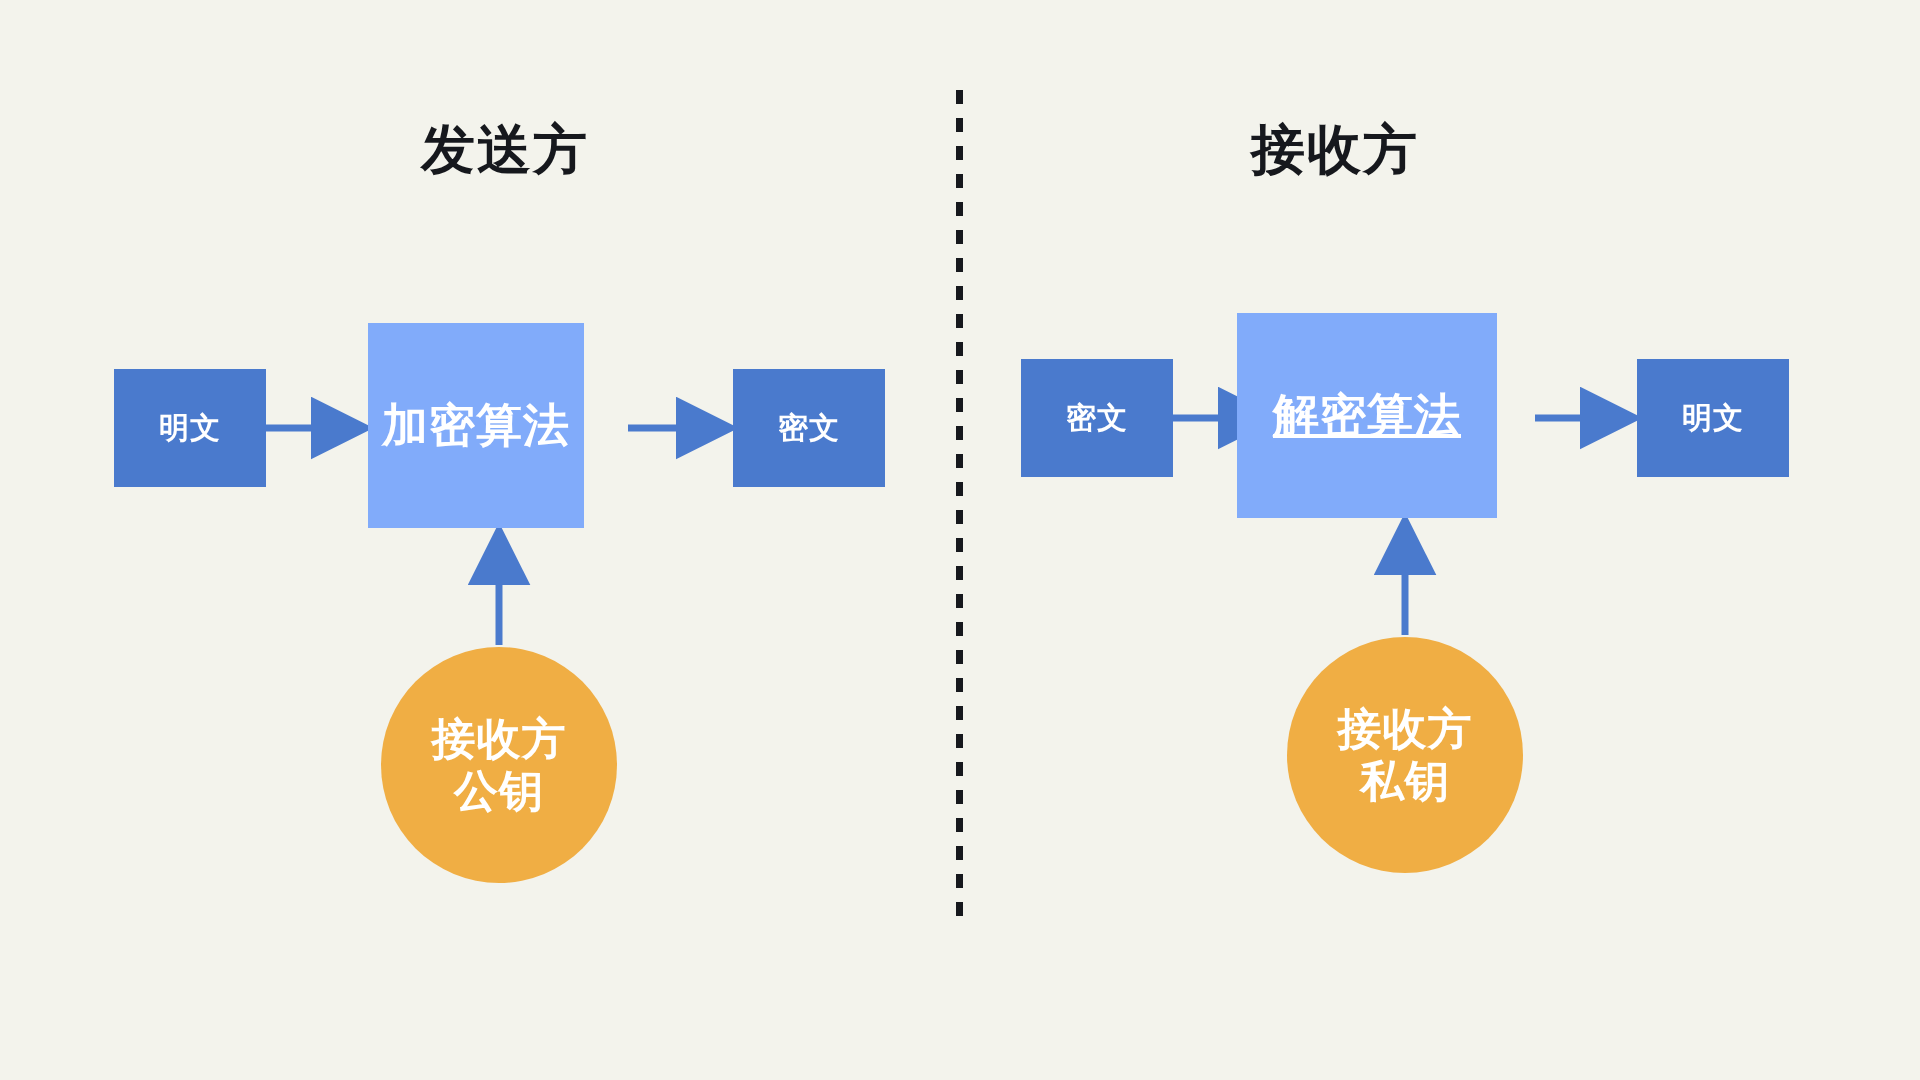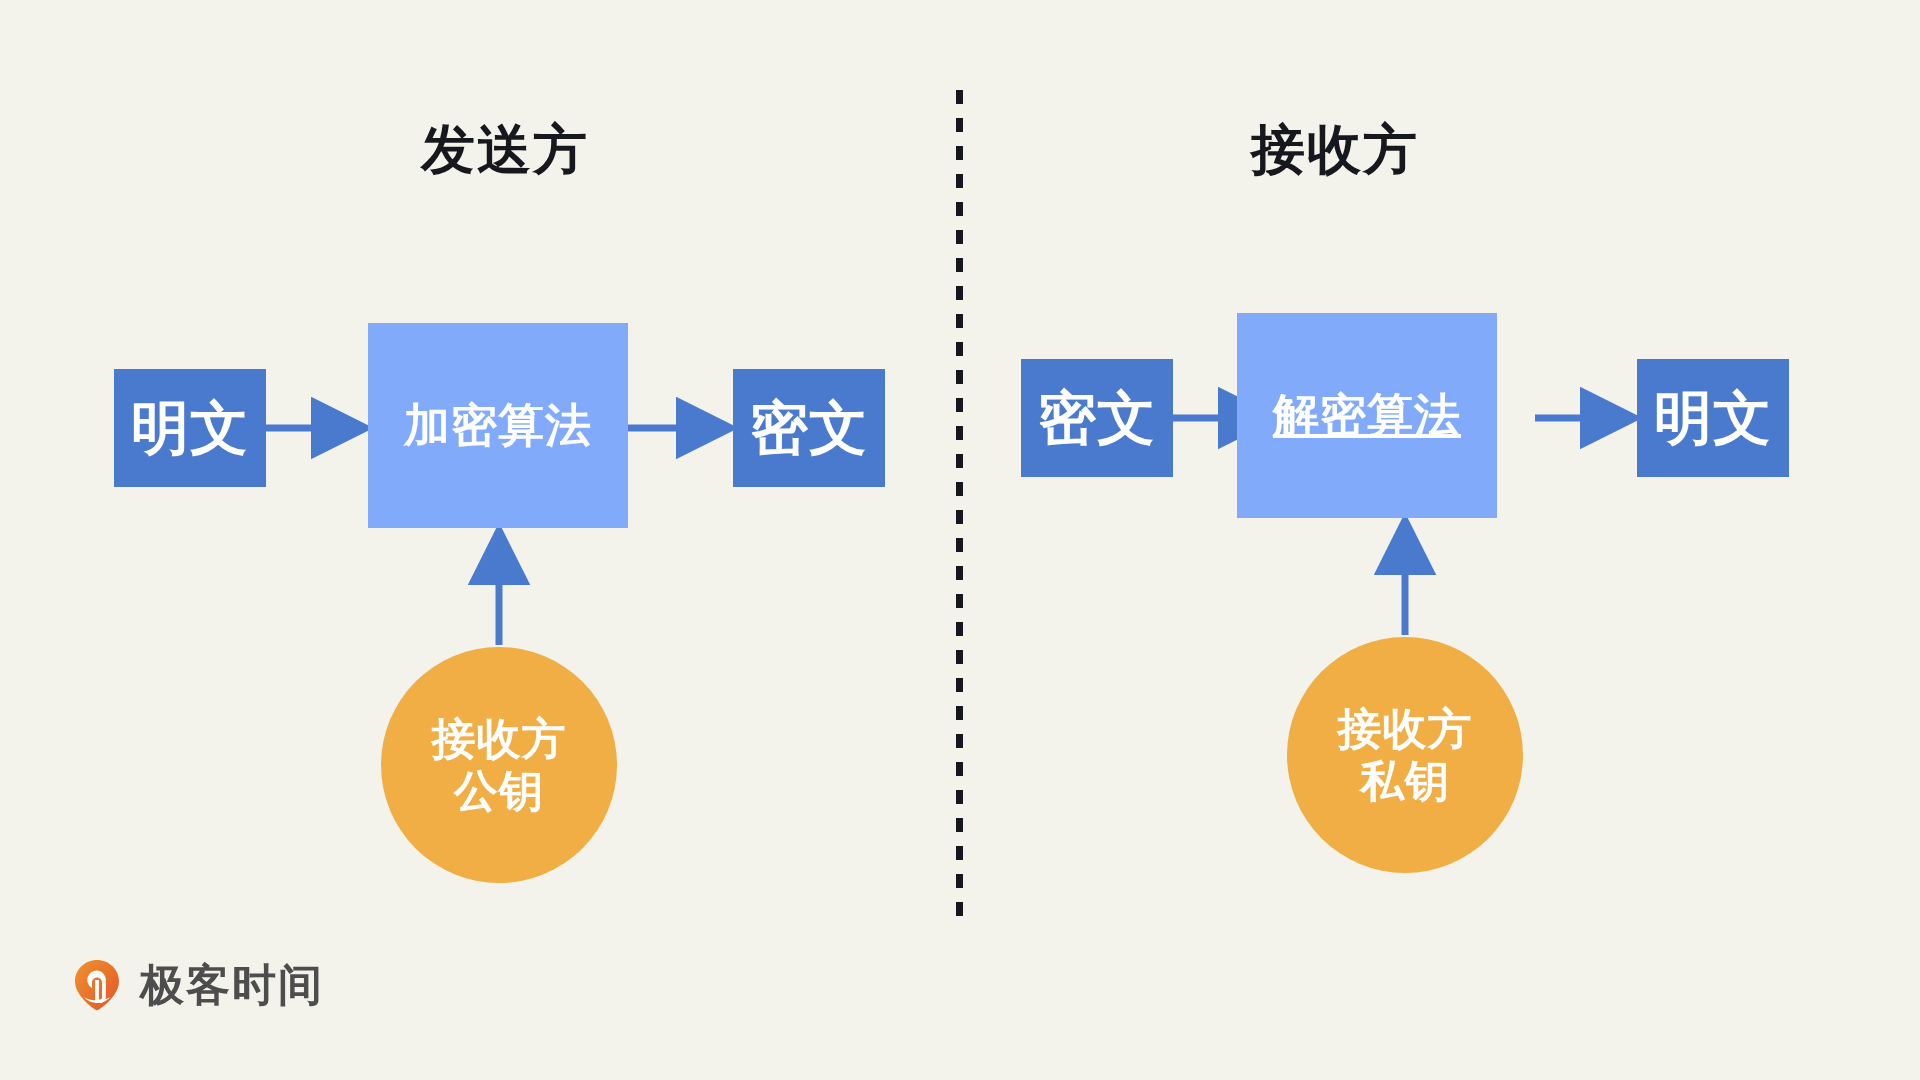--- a/index.html
+++ b/index.html
@@ -58,39 +58,39 @@
     align-items: center;
     justify-content: center;
     color: #ffffff;
     font-weight: bold;
     text-align: center;
     line-height: 1.18;
     box-sizing: border-box;
   }
   .node.data-box {
     background: #4a7acd;
-    font-size: 58px;
+    font-size: 30px;
     letter-spacing: 1px;
   }
   .node.algo-box {
     background: #81abfa;
     font-size: 46px;
     letter-spacing: 1px;
   }
   .node.key-circle {
     background: #f0ae44;
     border-radius: 50%;
     font-size: 44px;
     letter-spacing: 1px;
     white-space: pre-line;
   }
 
   
   #node-plaintext-in   { left: 114px;  top: 369px; width: 152px; height: 118px; }
-  #node-encrypt        { left: 368px;  top: 323px; width: 260px; height: 205px; }
+  #node-encrypt        { left: 368px;  top: 323px; width: 216px; height: 205px; }
   #node-ciphertext-out { left: 733px;  top: 369px; width: 152px; height: 118px; }
   #node-public-key     { left: 381px;  top: 647px; width: 236px; height: 236px; }
 
   
   #node-ciphertext-in  { left: 1021px; top: 359px; width: 152px; height: 118px; }
   #node-decrypt        { left: 1237px; top: 313px; width: 260px; height: 205px; text-decoration: underline; }
   #node-plaintext-out  { left: 1637px; top: 359px; width: 152px; height: 118px; }
   #node-private-key    { left: 1287px; top: 637px; width: 236px; height: 236px; }
 
   
@@ -165,28 +165,14 @@
 
   <div class="node data-box" id="node-ciphertext-in">密文</div>
 
   <div class="node algo-box" id="node-decrypt">解密算法</div>
 
   <div class="node data-box" id="node-plaintext-out">明文</div>
 
   <div class="node key-circle" id="node-private-key">接收方
 私钥</div>
 
-  <div id="logo">
-    <svg id="logo-mark" viewBox="0 0 54 54" xmlns="http://www.w3.org/2000/svg">
-      <defs>
-        <linearGradient id="lg" x1="0" y1="0" x2="1" y2="1">
-          <stop offset="0%" stop-color="#f0922f"></stop>
-          <stop offset="100%" stop-color="#e35426"></stop>
-        </linearGradient>
-      </defs>
-      <path d="M27 2 C14.8 2 5 11.6 5 23.4 C5 33.2 13.6 43.6 25.1 51.6 C26.2 52.4 27.8 52.4 28.9 51.6 C40.4 43.6 49 33.2 49 23.4 C49 11.6 39.2 2 27 2 Z" fill="url(#lg)"></path>
-      <path d="M27 12.5 C21.6 12.5 17.3 16.7 17.3 21.9 C17.3 25.3 19.2 28.3 22 29.9 L22 24.3 C22 21.6 24.2 19.4 27 19.4 C29.8 19.4 32 21.6 32 24.3 L32 39.5 C32 40.6 31.1 41.5 30 41.5 L28.9 41.5 L28.9 21.9 L25.1 21.9 L25.1 45 L30 45 C33.2 45 35.8 42.5 35.8 39.5 L35.8 21.9 C35.8 16.7 31.5 12.5 27 12.5 Z" fill="#ffffff"></path>
-      <path d="M14 39.2 C17.4 43.2 21.8 44.8 27 44.8 C32.2 44.8 36.6 43.2 40 39.2 C36.8 41.3 32.2 42.3 27 42.3 C21.8 42.3 17.2 41.3 14 39.2 Z" fill="#ffffff"></path>
-    </svg>
-    <div id="logo-text">极客时间</div>
-  </div>
 
 </div>
 
 </body></html>

